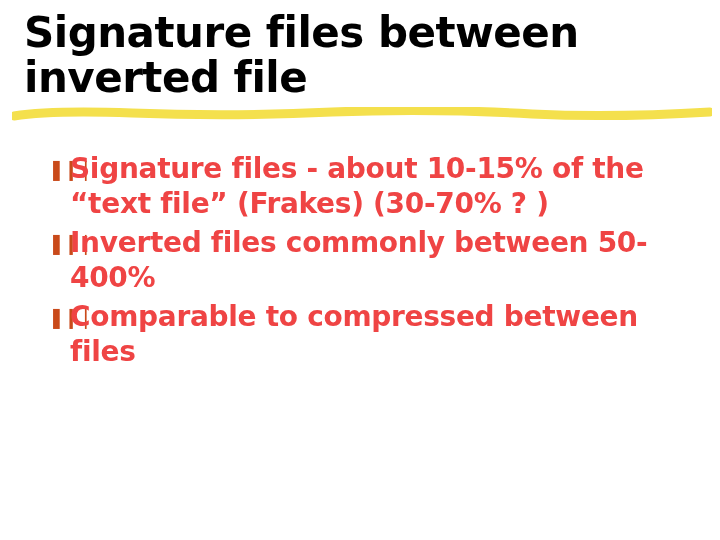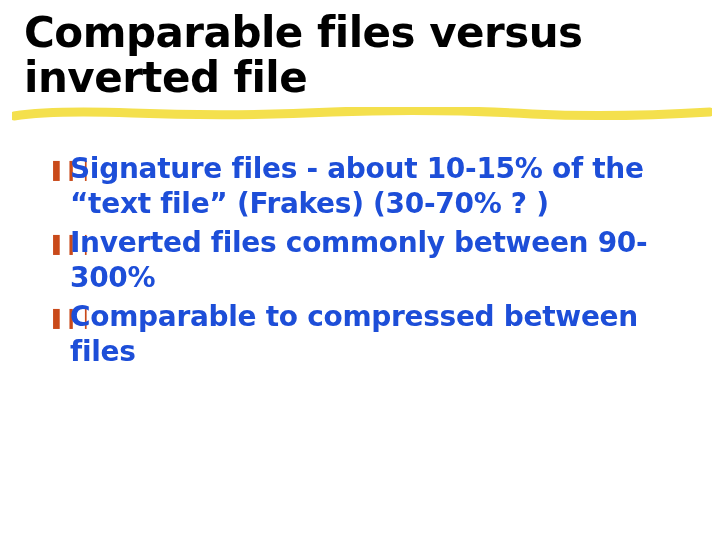--- a/index.html
+++ b/index.html
@@ -50,47 +50,47 @@
     color: #c94a1a;
     font-weight: 700;
     padding-top: 6px;
     text-align: left;
     letter-spacing: -2px;
   }
   .bullet .text {
     font-weight: 900;
     font-size: 28px;
     line-height: 1.25;
-    color: #1d4ed8;
+    color: #ef4444;
     letter-spacing: -0.3px;
   }
 </style>
 </head>
 <body>
 
 <div class="slide">
 
-  <h1 class="title">Comparable files versus inverted file</h1>
+  <h1 class="title">Signature files between inverted file</h1>
 
   <div class="underline">
     <svg width="700" height="14" viewBox="0 0 700 14">
       <path d="M2 9 Q 40 3 120 6 Q 220 10 320 5 Q 420 1 520 7 Q 600 11 698 5" stroke="#f4e04d" stroke-width="9" stroke-linecap="round" fill="none"></path>
     </svg>
   </div>
 
   <div class="bullets">
 
     <div class="bullet">
       <span class="glyph">❚❙❘</span>
       <span class="text">Signature files - about 10-15% of the “text file” (Frakes) (30-70% ? )</span>
     </div>
 
     <div class="bullet">
       <span class="glyph">❚❙❘</span>
-      <span class="text">Inverted files commonly between 90-300%</span>
+      <span class="text">Inverted files commonly between 50-400%</span>
     </div>
 
     <div class="bullet">
       <span class="glyph">❚❙❘</span>
       <span class="text">Comparable to compressed between files</span>
     </div>
 
   </div>
 
 </div>

